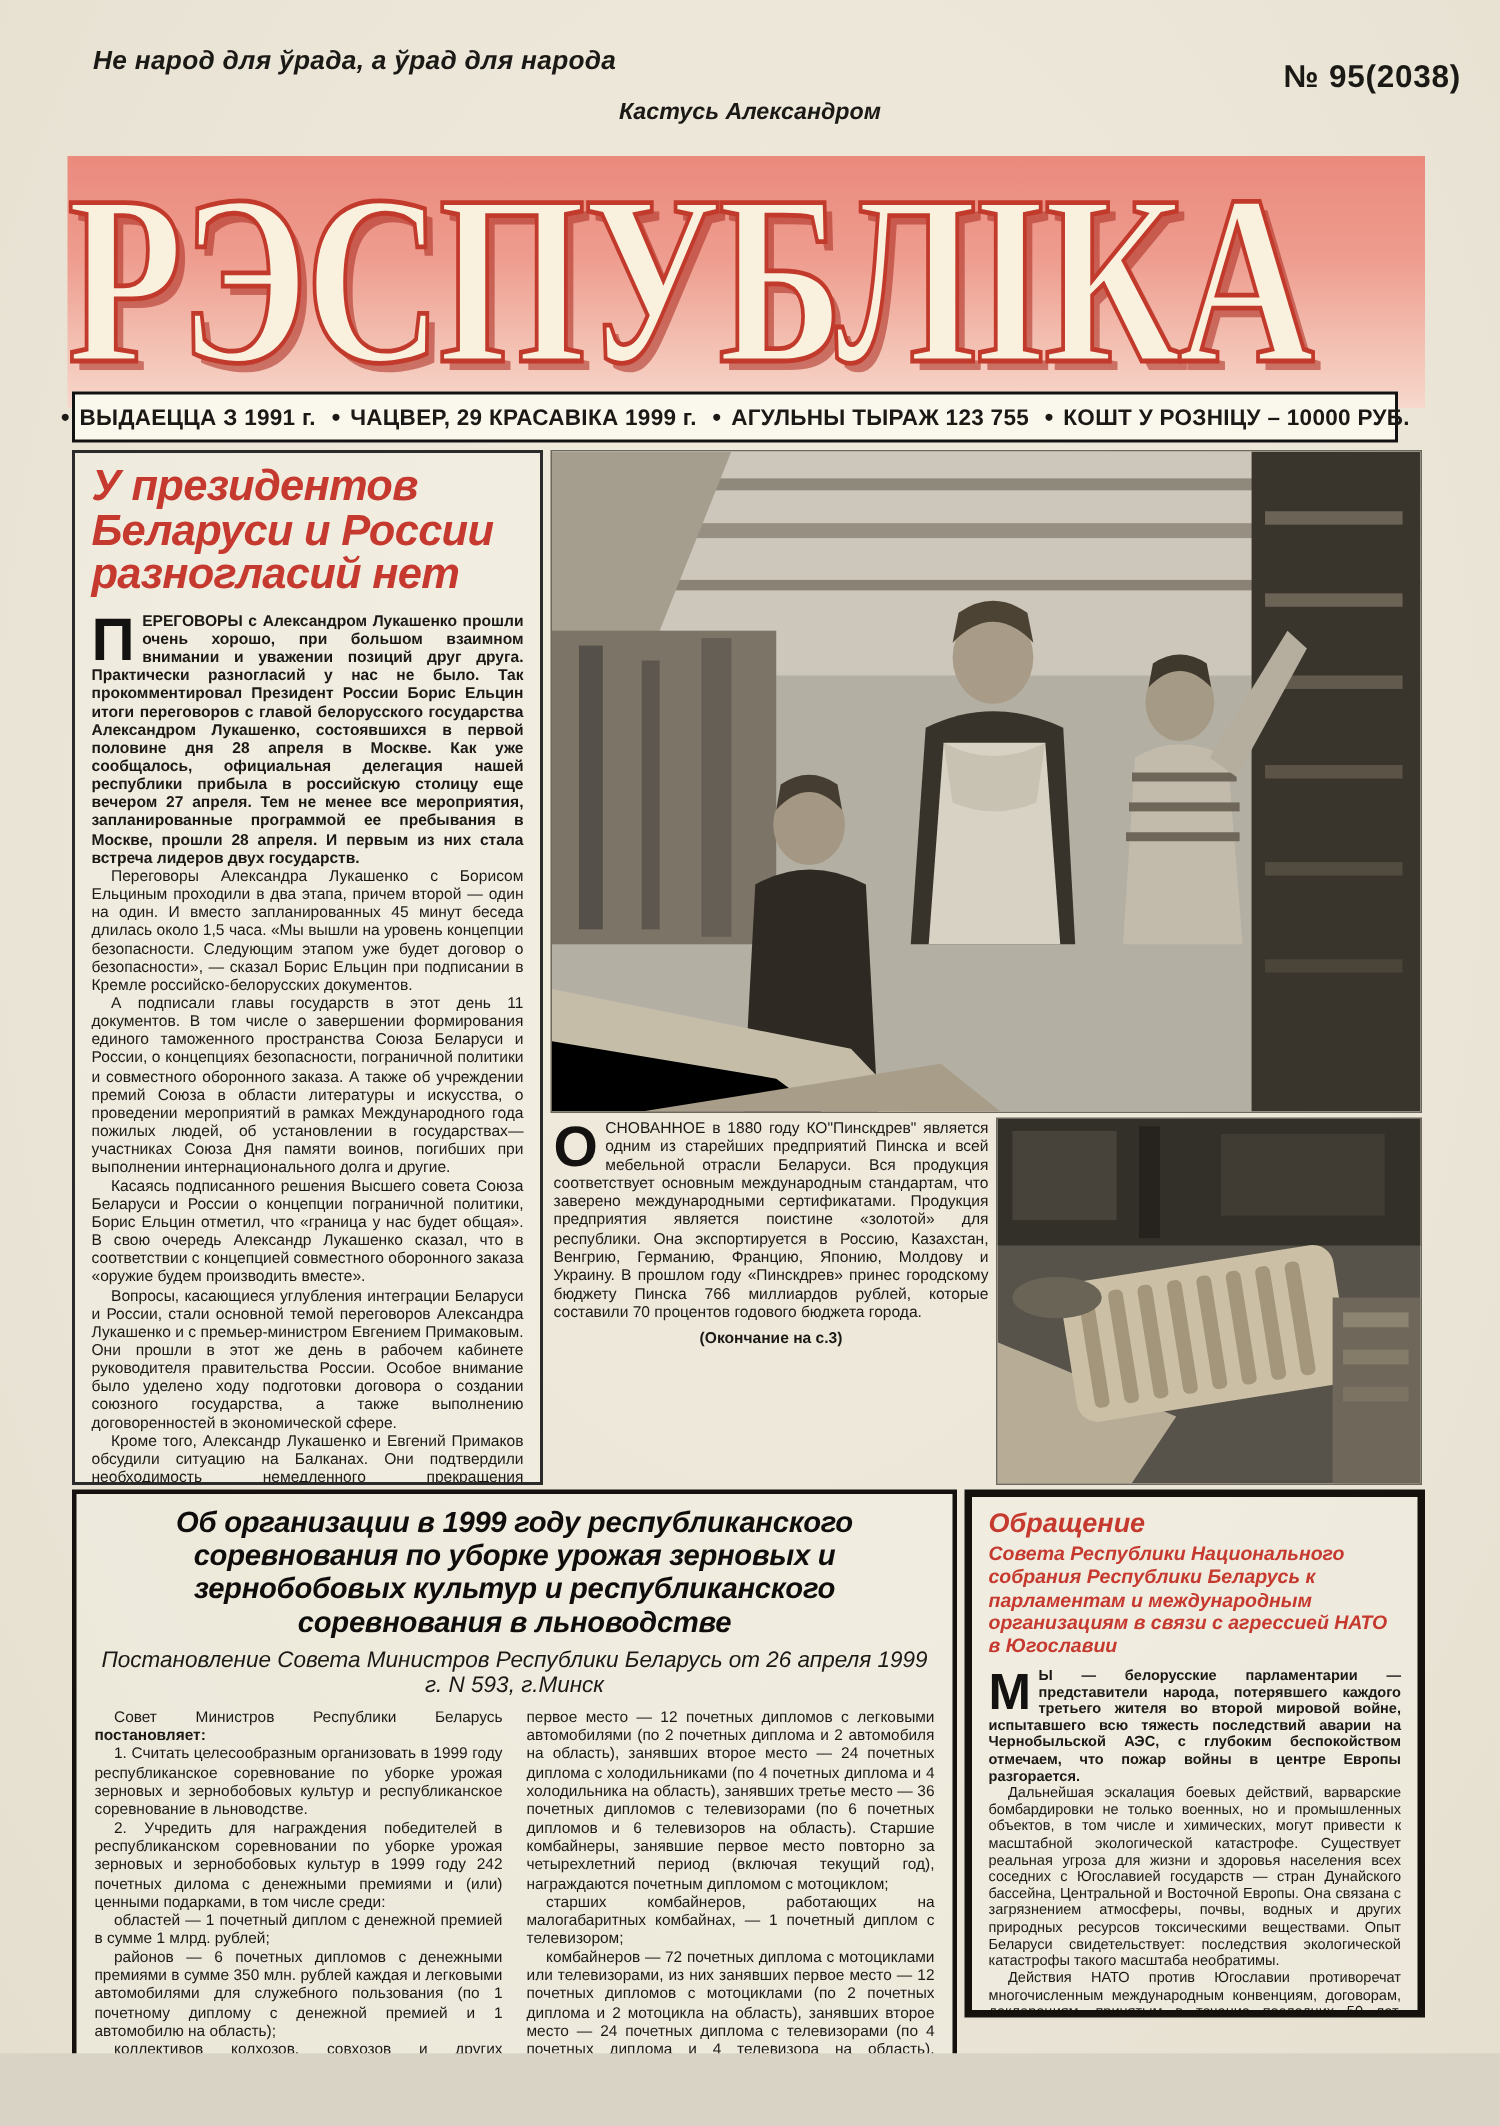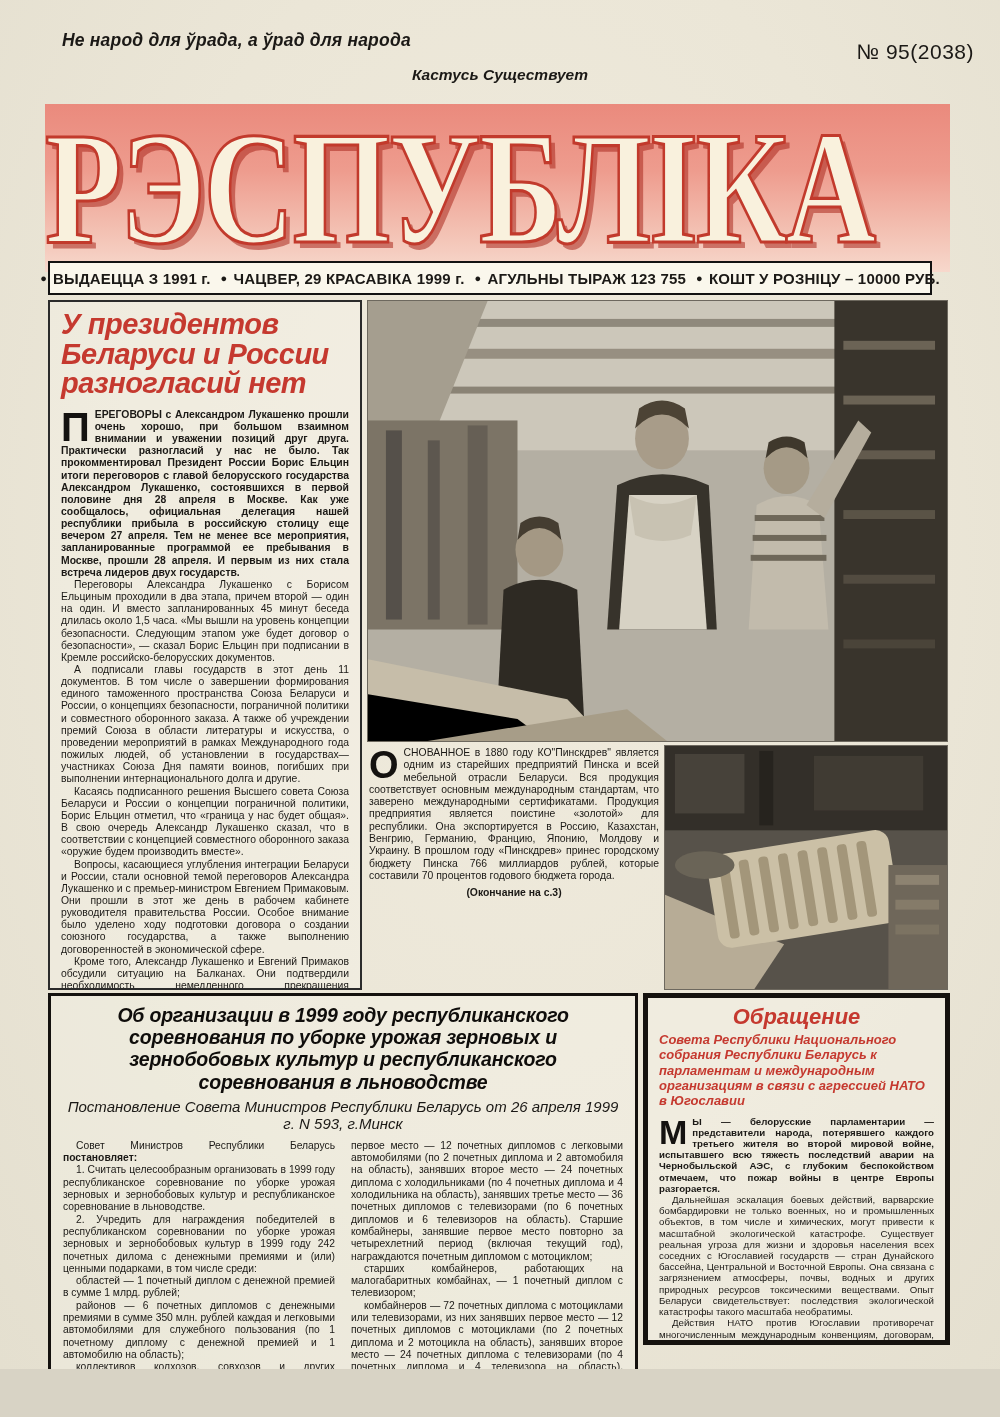--- a/index.html
+++ b/index.html
@@ -5,21 +5,21 @@
   html,body{margin:0;padding:0;background:#d8d3c5;}
   .page{
     position:relative;width:1000px;height:1369px;margin:0 auto;
     background:
       radial-gradient(ellipse at 50% 40%, #f0ebdd 0%, #ebe6d7 55%, #e4dfcf 100%);
     font-family:"Liberation Sans", sans-serif;color:#1b1916;overflow:hidden;padding-left:32px;
   }
   
   .motto{position:absolute;left:62px;top:30px;font-size:17.5px;font-weight:bold;font-style:italic;letter-spacing:.2px;}
   .motto-author{position:absolute;left:300px;top:66px;width:400px;text-align:center;font-size:15.5px;font-weight:bold;font-style:italic;}
-  .issue-number{position:absolute;right:58px;top:40px;font-size:21px;font-weight:normal;letter-spacing:.5px;}
+  .issue-number{position:absolute;right:58px;top:40px;font-size:21px;font-weight:bold;letter-spacing:.5px;}
   
   .masthead{
     position:absolute;left:45px;top:104px;width:905px;height:168px;
     background:linear-gradient(180deg,#ea8a7d 0%,#ee9c8e 40%,#f3c0b2 75%,#f7d8cc 100%);
     display:flex;align-items:center;justify-content:flex-start;overflow:hidden;
   }
   .masthead-title{
     font-family:"Liberation Serif", serif;font-weight:bold;font-size:126px;line-height:1;
     color:#f9f1dd;letter-spacing:-2px;white-space:nowrap;
     -webkit-text-stroke:2.5px #c23a2c;
@@ -78,38 +78,38 @@
   .decree .subtitle{text-align:center;font-style:italic;font-size:15px;margin:5px 0 8px 0;}
   .decree-cols{display:flex;gap:16px;}
   .decree-col{flex:1;font-size:10.3px;line-height:12.3px;}
   .lead-bold{font-weight:bold;}
   
   .appeal{
     position:absolute;left:643px;top:993px;width:307px;height:352px;
     border:5px solid #15120e;padding:6px 11px;box-sizing:border-box;overflow:hidden;background:rgba(250,247,238,.35);
   }
   .appeal .headline{
-    text-align:center;font-weight:bold;font-style:italic;color:#c5392f;
-    font-size:22px;line-height:1;margin:2px 0 4px 0;
+    font-weight:bold;font-style:italic;color:#c5392f;
+    font-size:18px;line-height:1;margin:2px 0 4px 0;
   }
   .appeal .subtitle{
     text-align:left;font-weight:bold;font-style:italic;color:#c5392f;
     font-size:13px;line-height:1.18;margin:0 0 7px 0;
   }
   .appeal .body-text{font-size:9.7px;line-height:11.2px;}
   .appeal .lead{font-weight:bold;}
   .appeal .dropcap{font-size:34px;line-height:29px;}
 </style>
 </head>
 <body>
 
 <div class="page">
 
   <div class="motto">Не народ для ўрада, а ўрад для народа</div>
-  <div class="motto-author">Кастусь Существует</div>
+  <div class="motto-author">Кастусь Александром</div>
   <div class="issue-number">№ 95(2038)</div>
 
   <div class="masthead">
     <div class="masthead-title">РЭСПУБЛІКА</div>
   </div>
 
   <div class="infobar">
     <span class="info-item">
         <span class="bullet">●</span>
         <span>ВЫДАЕЦЦА З 1991 г.</span>

